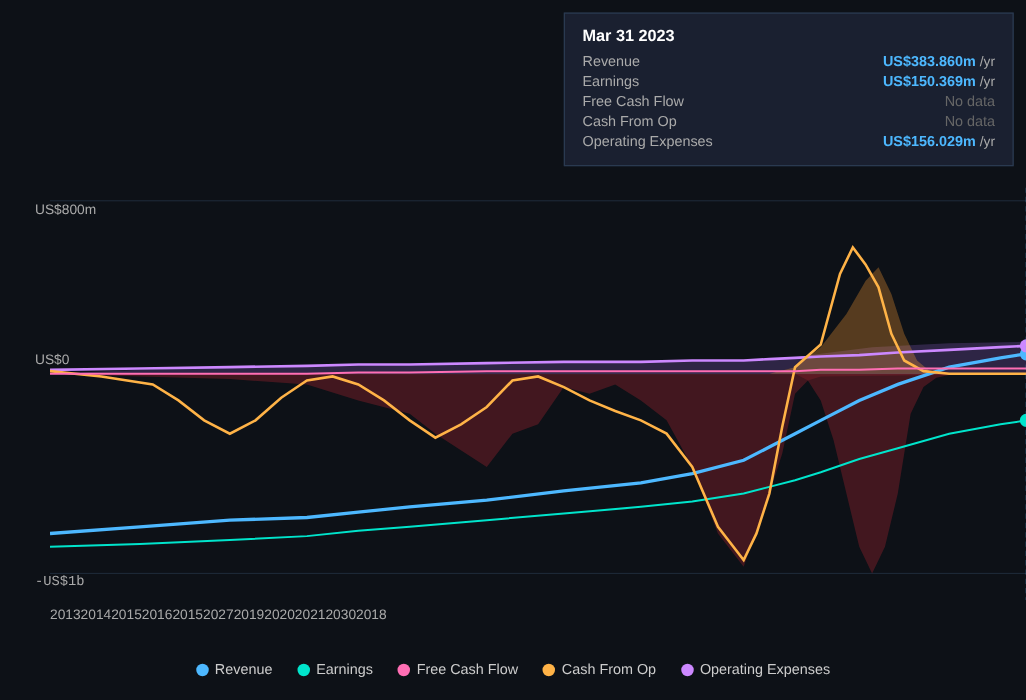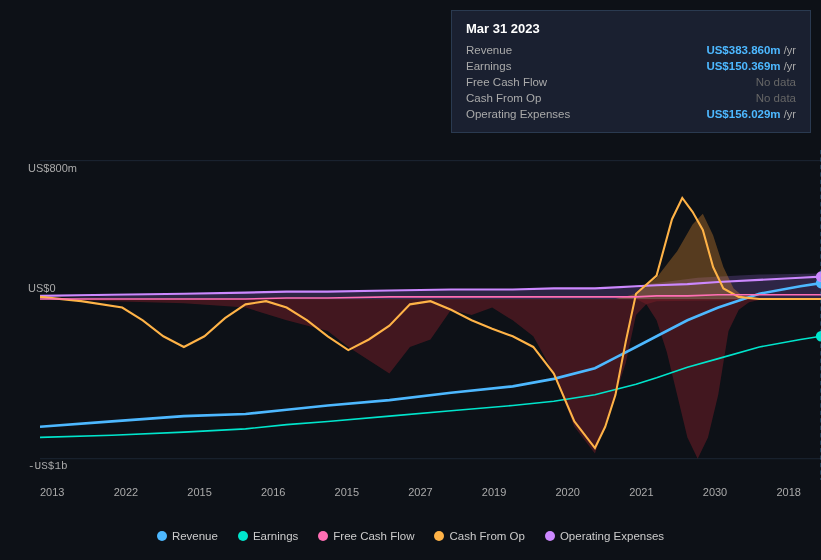--- a/index.html
+++ b/index.html
@@ -79,21 +79,20 @@
     .y-label-mid { top: 282px; }
     .y-label-bottom { top: 460px; font-family: Liberation Mono, monospace; }
 
     
     .x-labels {
       position: absolute;
       bottom: 62px;
       left: 40px;
       right: 0;
       display: flex;
-      justify-content: space-between;
       padding-right: 20px;
     }
 
     .x-label {
       font-size: 11px;
       color: #aaa;
     }
 
     
     .legend {
@@ -219,21 +218,21 @@
       <polyline points="0,138 40,142 80,148 100,160 120,175 140,185 160,175 180,158 200,145 220,142 240,148 260,160 280,175 300,188 320,178 340,165 360,145 380,142 400,150 420,160 440,168 460,175 480,185 500,210 520,255 540,280 550,260 560,230 570,180 580,135 600,118 615,65 625,45 635,58 645,75 655,110 665,130 680,138 700,140 760,140" fill="none" stroke="#ffb347" stroke-width="2"></polyline>
 
       <polyline points="0,140 70,140 140,140 200,140 240,139 280,139 340,138 400,138 460,138 500,138 540,138 580,138 600,137 630,137 660,136 700,136 760,136" fill="none" stroke="#ff6eb4" stroke-width="1.5" stroke-dasharray="none"></polyline>
 
       <line x1="760" y1="0" x2="760" y2="310" stroke="#4db8ff" stroke-width="0.8" stroke-dasharray="4,3" opacity="0.6"></line>
     </svg>
   </div>
 
   <div class="x-labels">
     <span class="x-label">2013</span>
-    <span class="x-label">2022</span>
+    <span class="x-label">2014</span>
     <span class="x-label">2015</span>
     <span class="x-label">2016</span>
     <span class="x-label">2015</span>
     <span class="x-label">2027</span>
     <span class="x-label">2019</span>
     <span class="x-label">2020</span>
     <span class="x-label">2021</span>
     <span class="x-label">2030</span>
     <span class="x-label">2018</span>
   </div>

